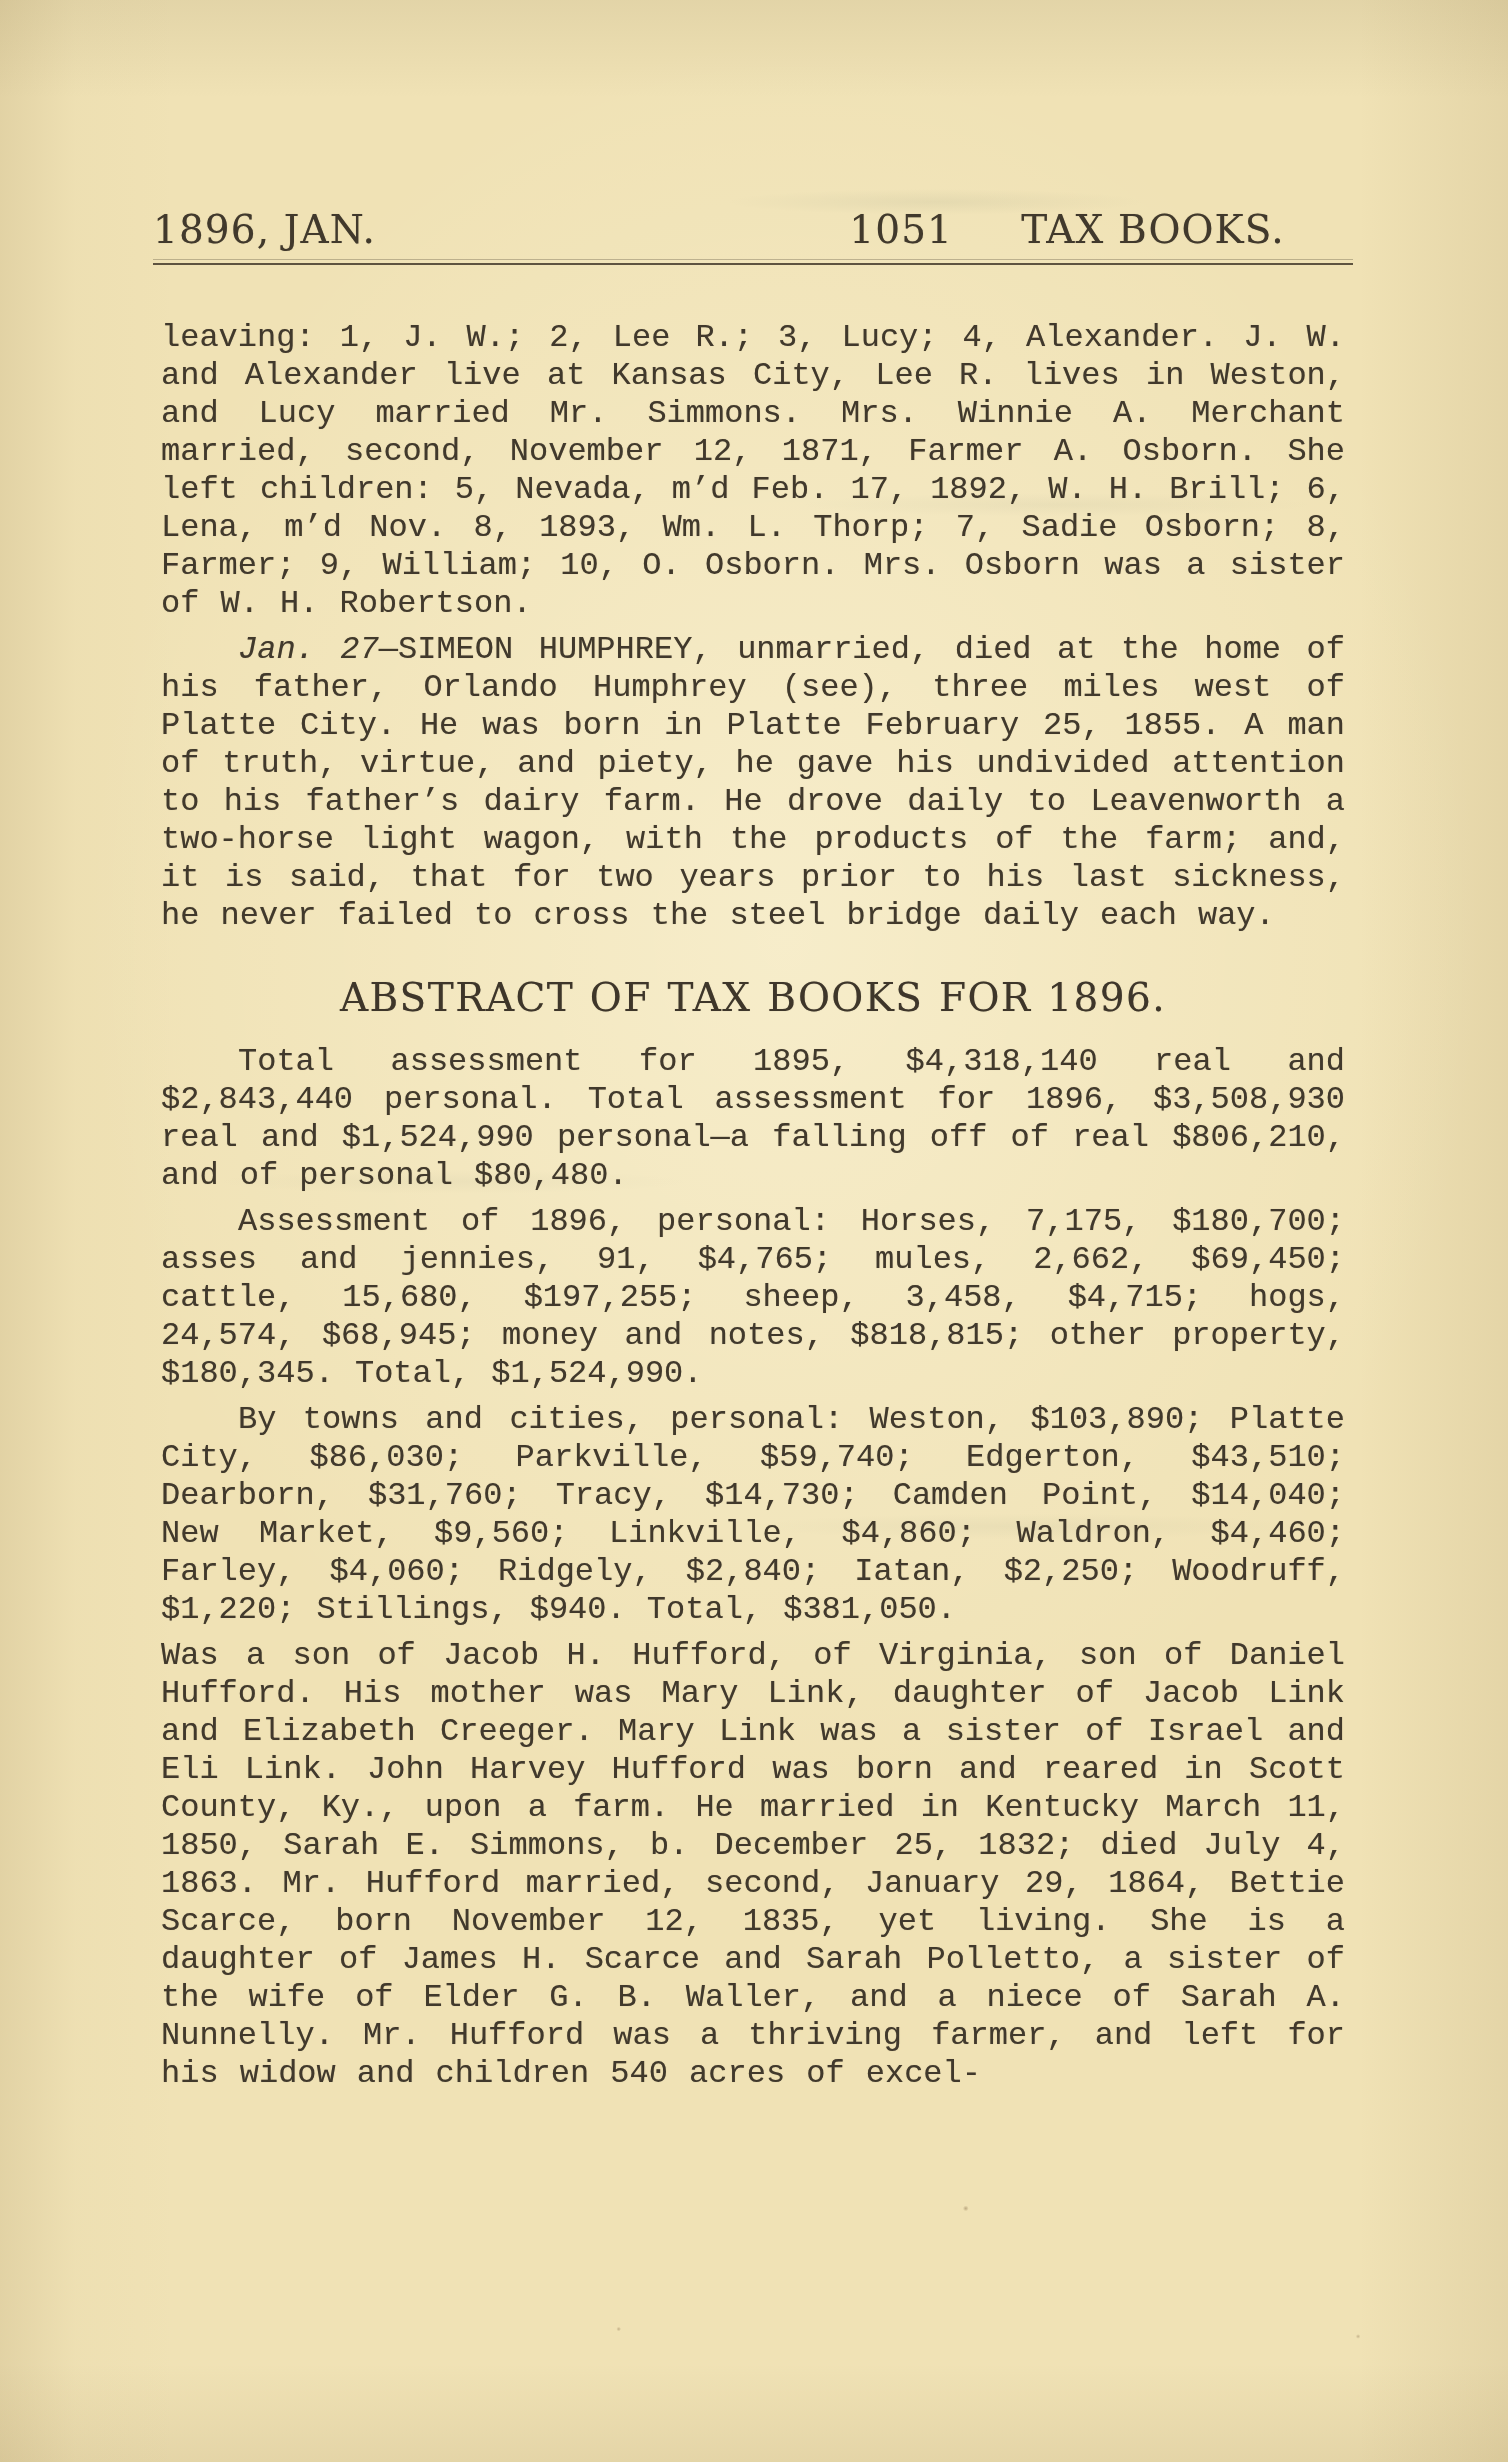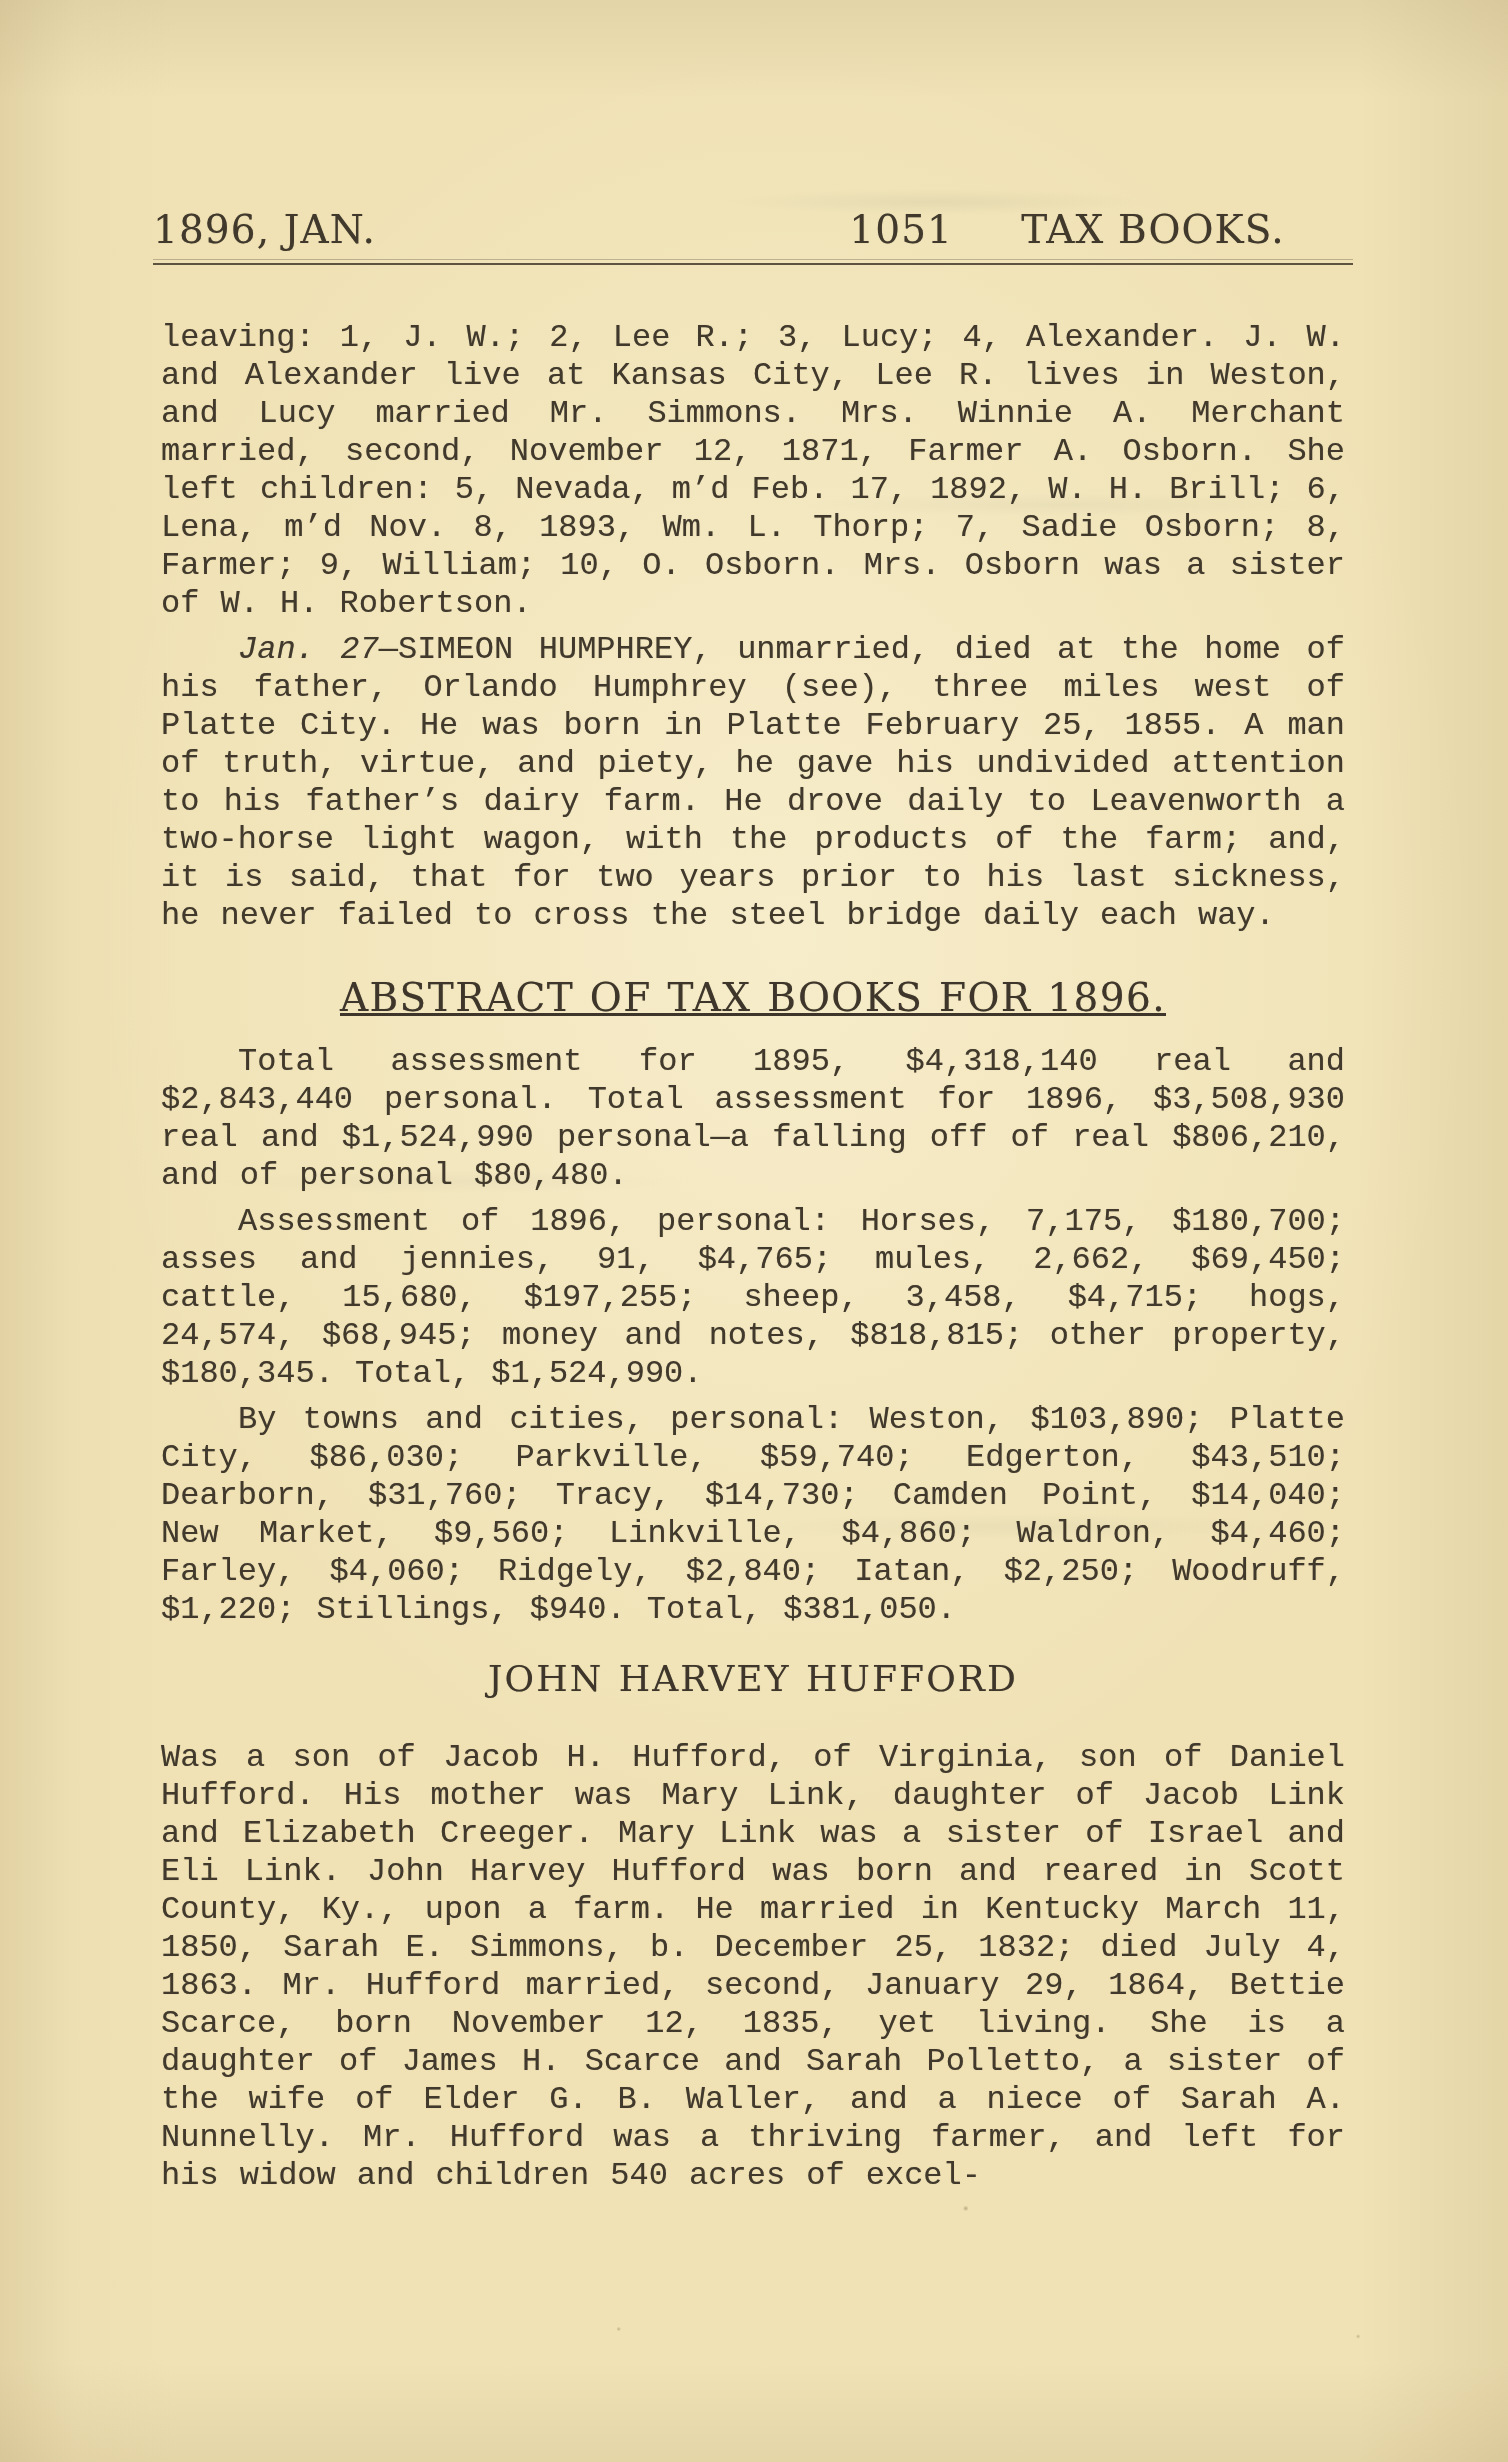--- a/index.html
+++ b/index.html
@@ -67,21 +67,20 @@
   }
   .body-copy p { margin: 8px; font-family: Liberation Mono, monospace; }
   .body-copy p.indent { text-indent: 77px; }
   .entry-date { font-style: italic; }
   h2, h3 { font-weight: normal; color: #3e362a; }
   .heading-abstract {
     margin: 44px 0 26px;
     text-align: center;
     font-size: 39px; letter-spacing: 1.4px;
     text-shadow: 0 0 0.7px rgba(65,57,44,0.45);
-    text-decoration: underline;
   }
   .heading-february {
     margin: 50px 0 0;
     text-align: center;
     font-size: 39px; letter-spacing: 1.4px;
     text-shadow: 0 0 0.7px rgba(65,57,44,0.45);
   }
   .heading-hufford {
     margin: 31px 0 41px;
     text-align: center;
@@ -113,19 +112,18 @@
     <h2 class="heading-abstract">ABSTRACT OF TAX BOOKS FOR 1896.</h2>
 
     <p class="indent">Total assessment for 1895, $4,318,140 real and $2,843,440 personal. Total assessment for 1896, $3,508,930 real and $1,524,990 personal—a falling off of real $806,210, and of personal $80,480.</p>
 
     <p class="indent">Assessment of 1896, personal: Horses, 7,175, $180,700; asses and jennies, 91, $4,765; mules, 2,662, $69,450; cattle, 15,680, $197,255; sheep, 3,458, $4,715; hogs, 24,574, $68,945; money and notes, $818,815; other property, $180,345. Total, $1,524,990.</p>
 
     <p class="indent">By towns and cities, personal: Weston, $103,890; Platte City, $86,030; Parkville, $59,740; Edgerton, $43,510; Dearborn, $31,760; Tracy, $14,730; Camden Point, $14,040; New Market, $9,560; Linkville, $4,860; Waldron, $4,460; Farley, $4,060; Ridgely, $2,840; Iatan, $2,250; Woodruff, $1,220; Stillings, $940. Total, $381,050.</p>
 
 
 
-    <h3 class="heading-hufford">JOHN HARVEY HUFFORD</h3>
 
     <p>Was a son of Jacob H. Hufford, of Virginia, son of Daniel Hufford. His mother was Mary Link, daughter of Jacob Link and Elizabeth Creeger. Mary Link was a sister of Israel and Eli Link. John Harvey Hufford was born and reared in Scott County, Ky., upon a farm. He married in Kentucky March 11, 1850, Sarah E. Simmons, b. December 25, 1832; died July 4, 1863. Mr. Hufford married, second, January 29, 1864, Bettie Scarce, born November 12, 1835, yet living. She is a daughter of James H. Scarce and Sarah Polletto, a sister of the wife of Elder G. B. Waller, and a niece of Sarah A. Nunnelly. Mr. Hufford was a thriving farmer, and left for his widow and children 540 acres of excel-</p>
 
   </div>
 </div>
 
 
 </body></html>

